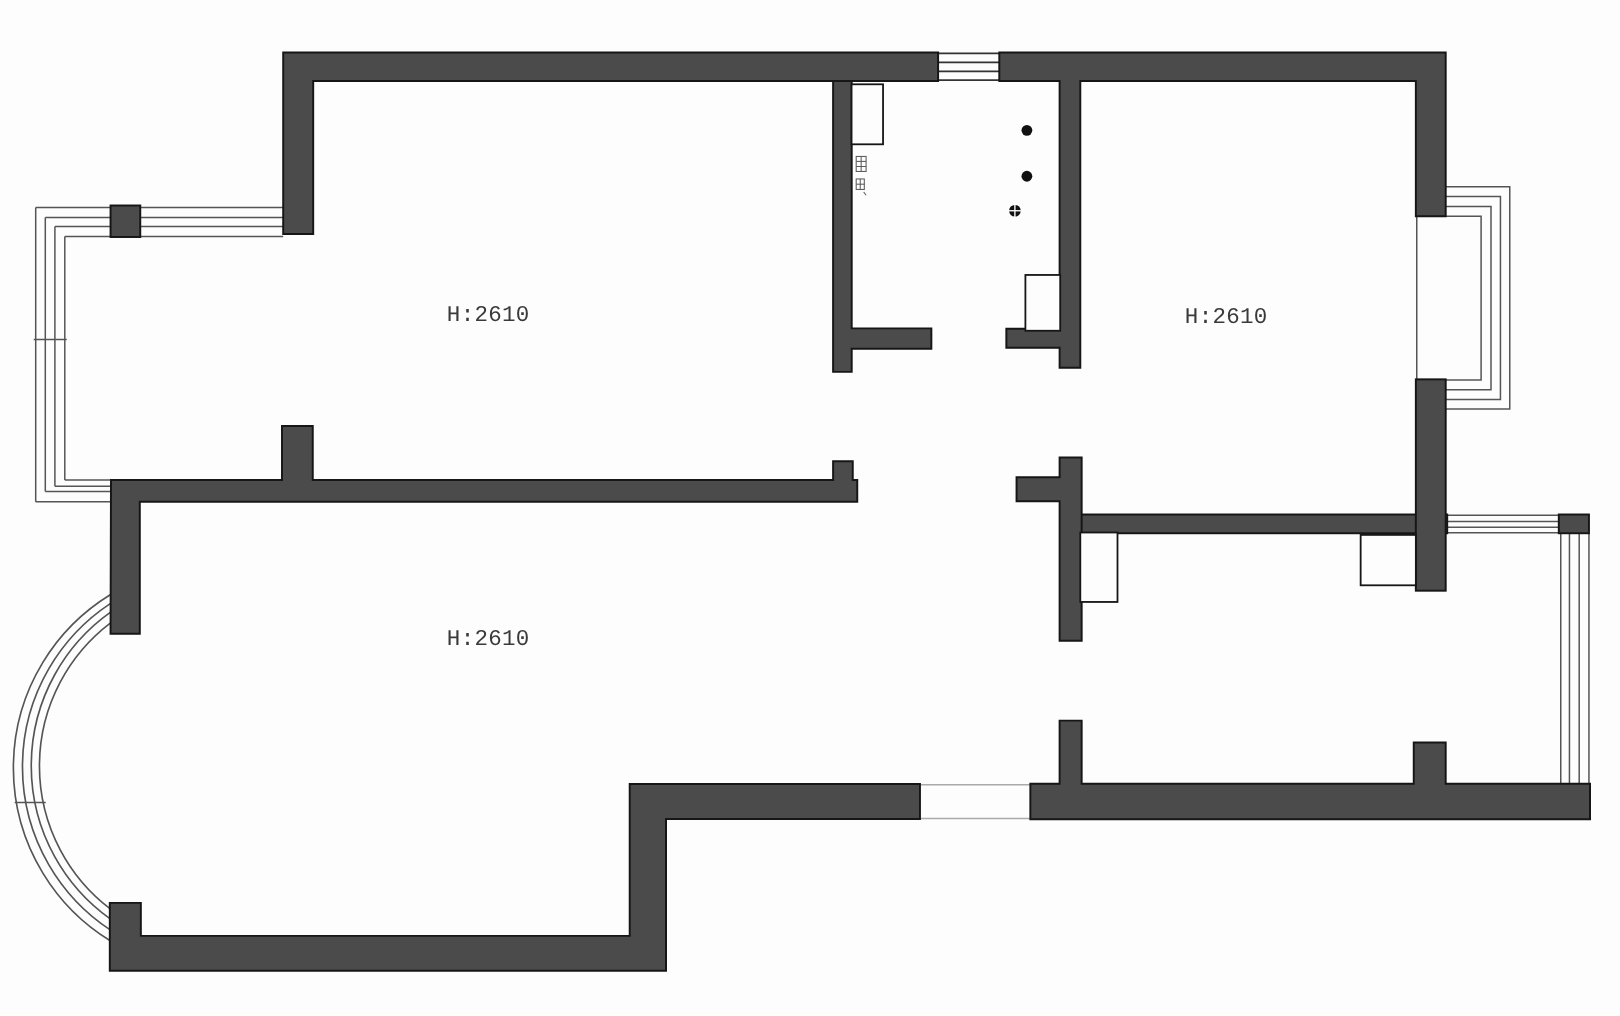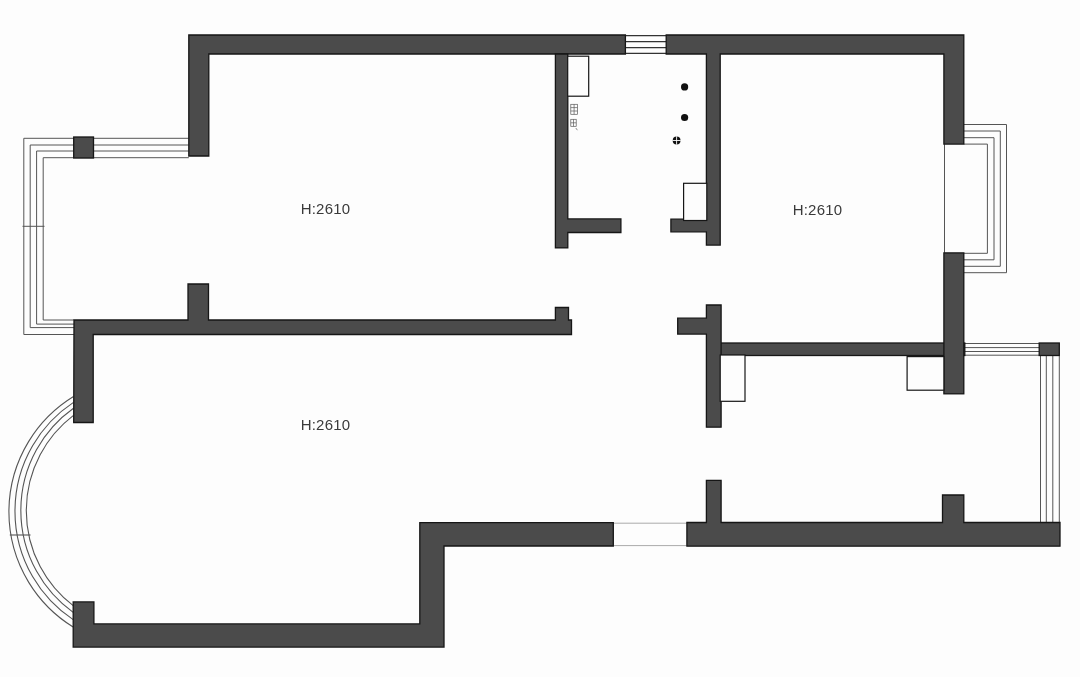--- a/index.html
+++ b/index.html
@@ -1,17 +1,17 @@
 <!DOCTYPE html>
 <html><head>
 <meta charset="utf-8">
 <style>
   html,body{margin:0;padding:0;background:#ffffff;}
   .page{width:880px;height:677px;position:relative;background:#fdfdfd;
-        font-family:Liberation Sans, sans-serif;}
+        font-family:Liberation Mono, monospace;}
   svg{position:absolute;left:0;top:0;}
   text{fill:#3a3a3a;}
 </style>
 </head>
 <body>
 
 <div class="page">
 <svg width="1080" height="677" viewBox="0 0 1080 677">
 
   <rect x="0" y="0" width="1080" height="677" fill="#fdfdfd"></rect>

